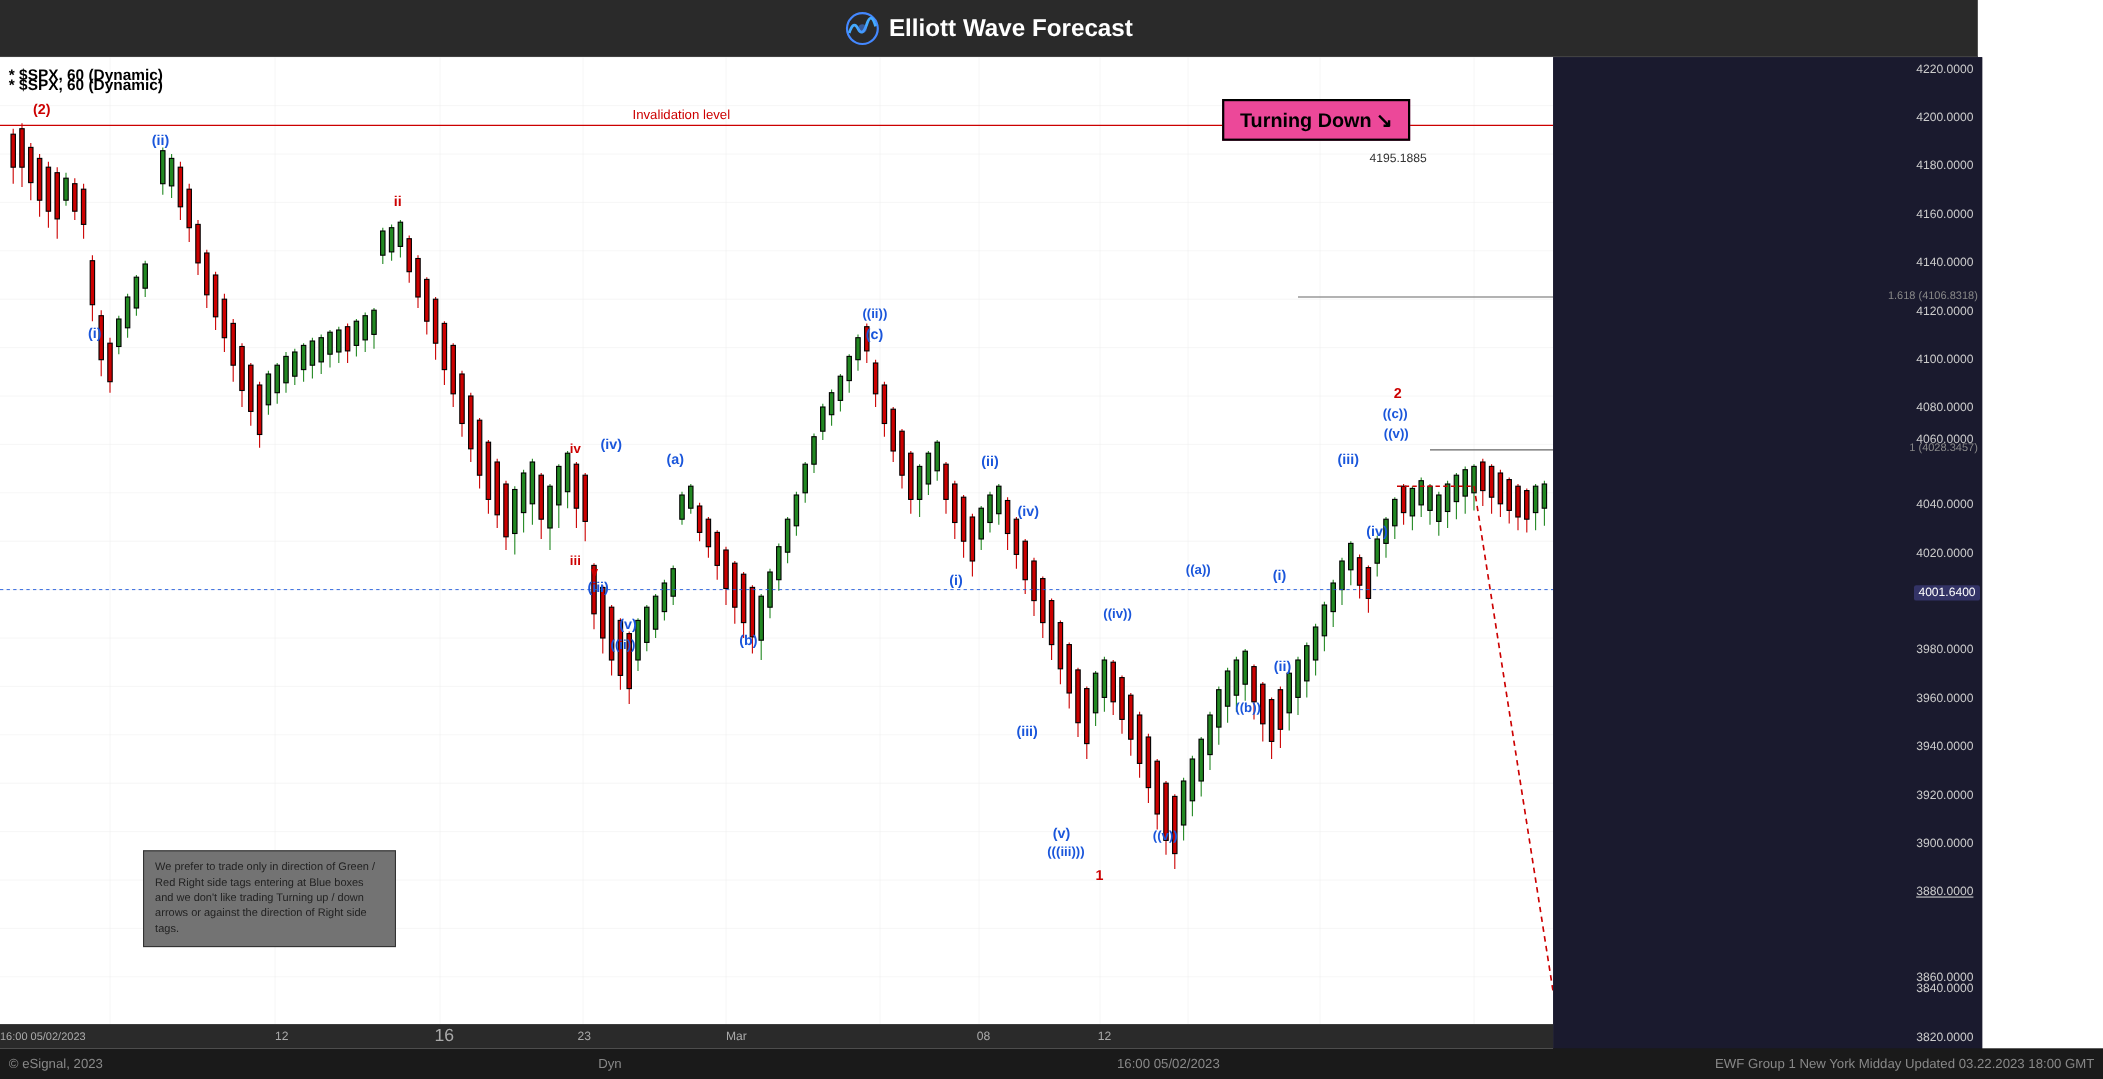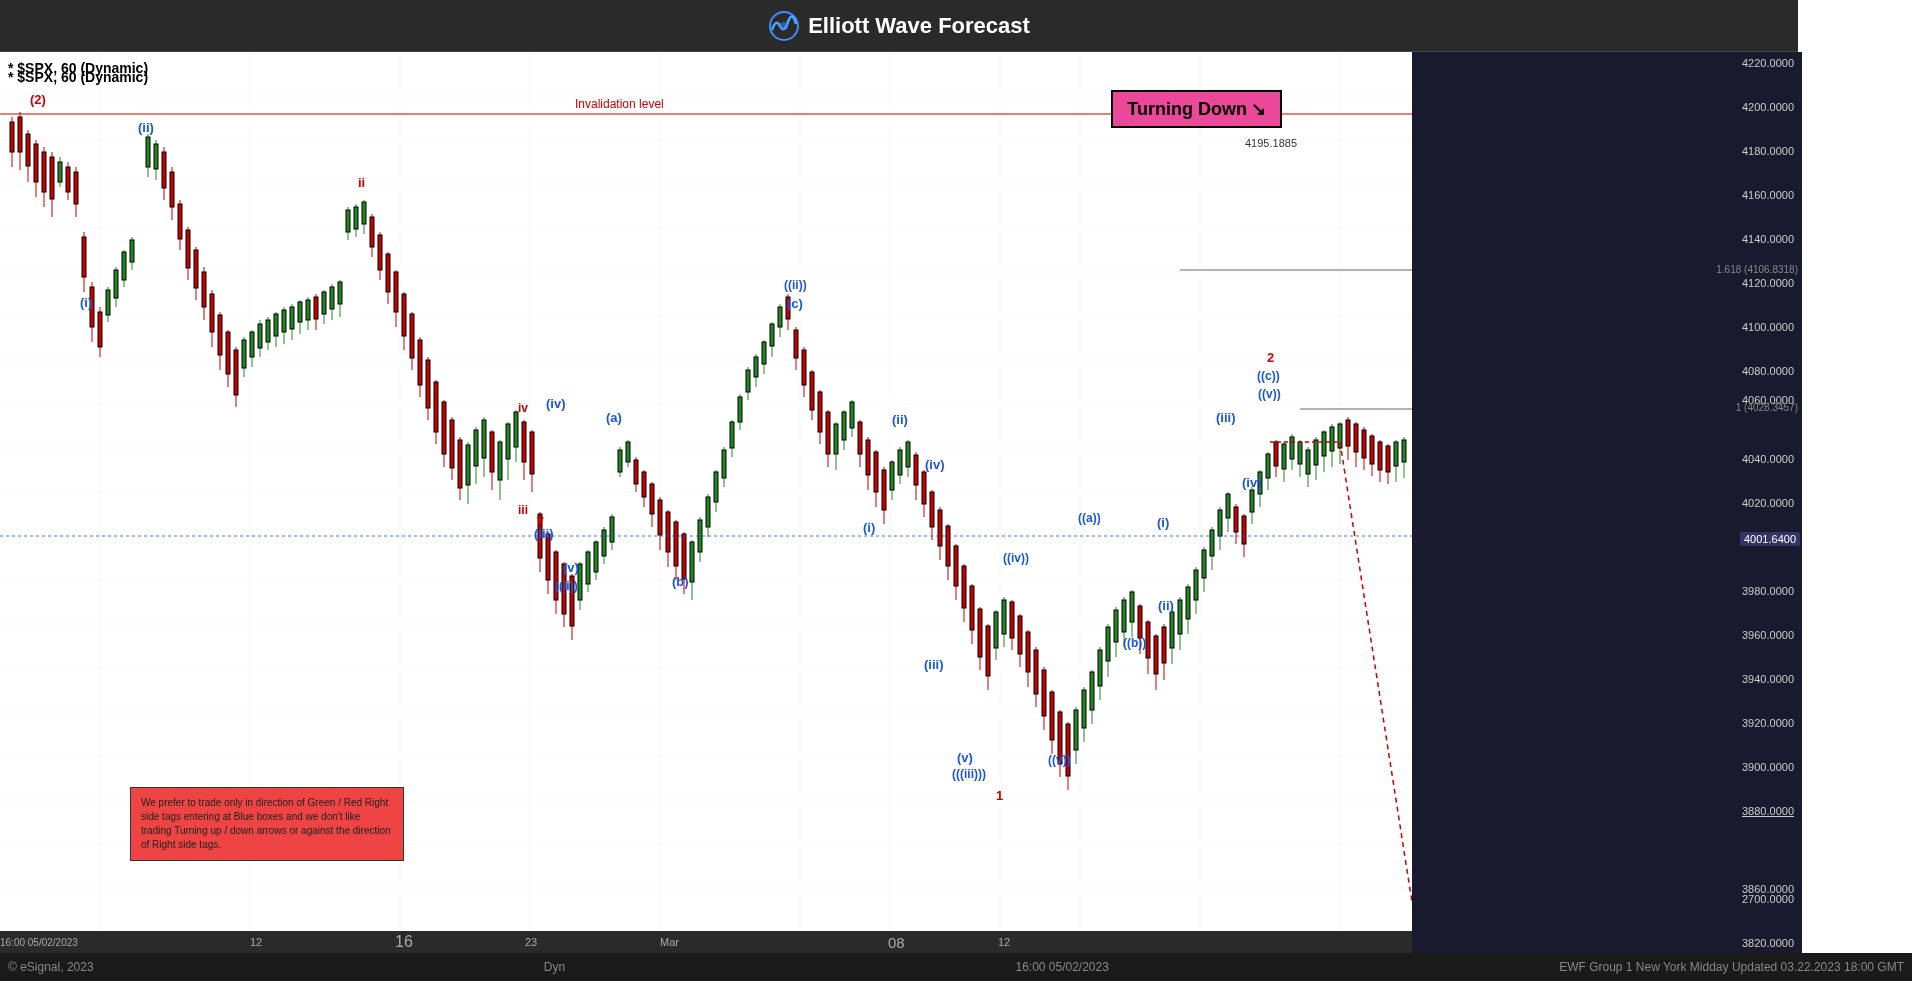--- a/index.html
+++ b/index.html
@@ -111,23 +111,23 @@
       font-size: 18px;
       font-weight: bold;
       color: #000000;
     }
     
     #disclaimer-box {
       position: absolute;
       bottom: 120px;
       left: 130px;
       border: 1px solid #333333;
-      background: #ef4444;
+      background: #737373;
       padding: 8px 10px;
-      width: 274px;
+      width: 230px;
       font-size: 10px;
       color: #222222;
       line-height: 1.4;
     }
   </style>
 </head>
 <body>
 
 <div id="chart-container">
 
@@ -822,21 +822,21 @@
       <div class="price-label" style="position:absolute;top:445px;right:4px;">4020.0000</div>
 
       <div class="price-label highlight" style="position:absolute;top:480px;right:2px;">4001.6400</div>
       <div class="price-label" style="position:absolute;top:533px;right:4px;">3980.0000</div>
       <div class="price-label" style="position:absolute;top:577px;right:4px;">3960.0000</div>
       <div class="price-label" style="position:absolute;top:621px;right:4px;">3940.0000</div>
       <div class="price-label" style="position:absolute;top:665px;right:4px;">3920.0000</div>
       <div class="price-label" style="position:absolute;top:709px;right:4px;">3900.0000</div>
       <div class="price-label" style="position:absolute;top:753px;right:4px;text-decoration:underline;">3880.0000</div>
       <div class="price-label" style="position:absolute;top:831px;right:4px;text-align:right;">3860.0000</div>
-      <div class="price-label" style="position:absolute;top:841px;right:4px;">2700.0000</div>
+      <div class="price-label" style="position:absolute;top:841px;right:4px;">3840.0000</div>
       <div class="price-label" style="position:absolute;top:885px;right:4px;margin-left:30px;">3820.0000</div>
 
       <div style="position:absolute;top:212px;right:4px;color:#888888;font-size:10px;">1.618 (4106.8318)</div>
 
       <div style="position:absolute;top:350px;right:4px;color:#888888;font-size:10px;">1 (4028.3457)</div>
     </div>
   </div>
 
   <div id="bottom-bar">
     <span class="bottom-text">© eSignal, 2023</span>
@@ -844,17 +844,17 @@
     <span class="bottom-text">16:00 05/02/2023</span>
     <span class="bottom-text">EWF Group 1 New York Midday Updated 03.22.2023 18:00 GMT</span>
   </div>
 
   <div style="position:absolute;bottom:28px;left:0;width:1412px;height:22px;background:#2a2a2a;display:flex;align-items:center;">
     <span class="time-label" style="left:0px;color:#aaa;font-size:10px;">16:00 05/02/2023</span>
     <span class="time-label" style="left:250px;color:#aaa;font-size:11px;">12</span>
     <span class="time-label" style="left:395px;color:#aaa;font-size:16px;">16</span>
     <span class="time-label" style="left:525px;color:#aaa;font-size:11px;">23</span>
     <span class="time-label" style="left:660px;color:#aaa;font-size:11px;">Mar</span>
-    <span class="time-label" style="left:888px;color:#aaa;font-size:15px;">08</span>
+    <span class="time-label" style="left:888px;color:#aaa;font-size:11px;">08</span>
     <span class="time-label" style="left:998px;color:#aaa;font-size:11px;">12</span>
   </div>
 
 </div>
 
 </body></html>

